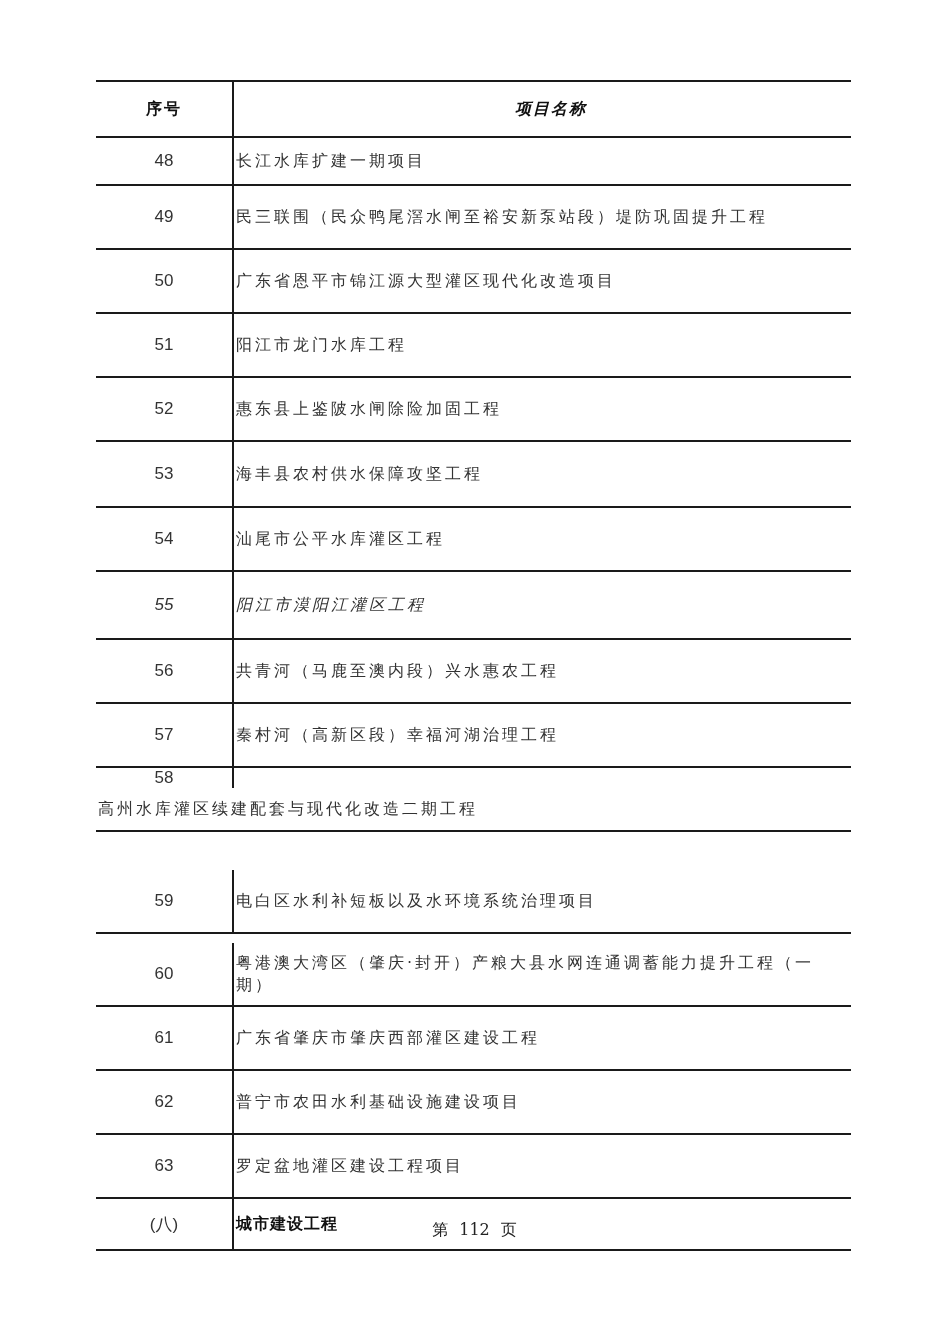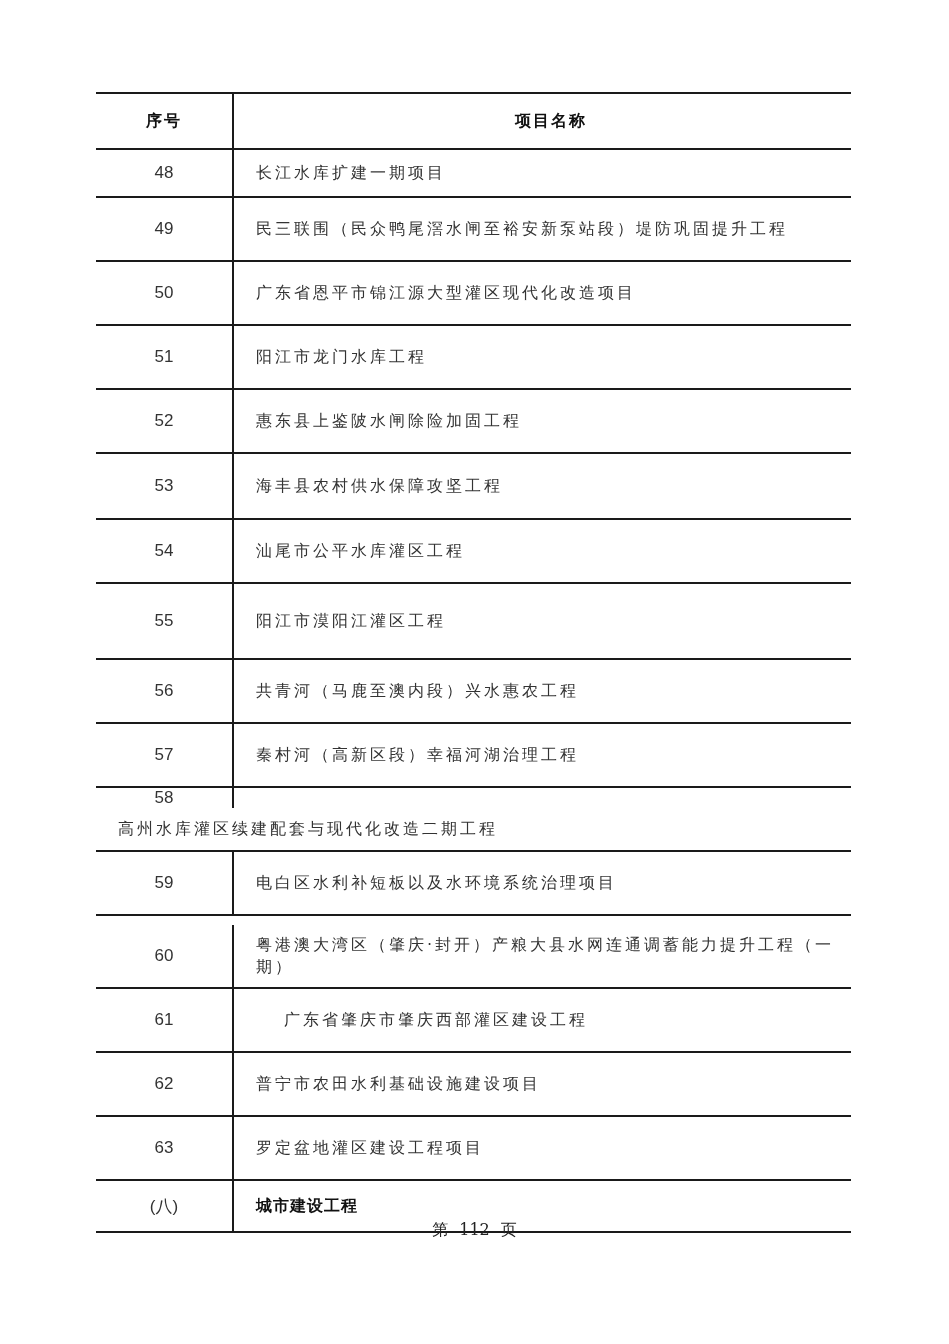--- a/index.html
+++ b/index.html
@@ -1,23 +1,23 @@
 <!DOCTYPE html>
 <html><head>
 <meta charset="utf-8">
 <style>
   html, body { margin:0; padding:0; background:#ffffff; }
   body { width:949px; height:1344px; position:relative; font-family:"DejaVu Sans", sans-serif; color:#222; }
-  .table { position:absolute; left:96px; top:92px; width:755px; border-collapse:collapse; }
+  .table { position:absolute; left:96px; top:80px; width:755px; border-collapse:collapse; }
   .row { display:flex; border-bottom:2px solid #1a1a1a; box-sizing:border-box; }
   .row.top { border-top:2px solid #1a1a1a; }
   .cell-num { width:138px; border-right:2px solid #1a1a1a; display:flex; align-items:center; justify-content:center; font-family:"Liberation Sans", sans-serif; font-size:17px; color:#333; box-sizing:border-box; }
-  .cell-name { flex:1; display:flex; align-items:center; padding-left:22px; font-size:16px; letter-spacing:3px; color:#333; box-sizing:border-box; line-height:22px; }
+  .cell-name { flex:1; display:flex; align-items:center; padding-left:2px; font-size:16px; letter-spacing:3px; color:#333; box-sizing:border-box; line-height:22px; }
   .header .cell-num, .header .cell-name { font-weight:bold; font-size:16px; color:#111; letter-spacing:2px; }
-  .header .cell-name { justify-content:center; padding-left:17px; }
+  .header .cell-name { justify-content:center; padding-left:17px;font-style:italic; }
   .section .cell-name { font-weight:bold; color:#111; letter-spacing:1px; }
   .footer { position:absolute; top:1220px; left:0; width:949px; text-align:center; font-family:"DejaVu Serif", serif; font-size:16px; color:#222; word-spacing:6px; }
 </style>
 </head>
 <body>
 
 <div class="table">
   <div class="row top header" style="height:58px;">
     <div class="cell-num">序号</div>
     <div class="cell-name">项目名称</div>
@@ -43,45 +43,45 @@
     <div class="cell-name">惠东县上鉴陂水闸除险加固工程</div>
   </div>
   <div class="row" style="height:66px;text-align:center;">
     <div class="cell-num">53</div>
     <div class="cell-name">海丰县农村供水保障攻坚工程</div>
   </div>
   <div class="row" style="height:64px;">
     <div class="cell-num">54</div>
     <div class="cell-name">汕尾市公平水库灌区工程</div>
   </div>
-  <div class="row" style="height:76px;">
+  <div class="row" style="height:68px;font-style:italic;">
     <div class="cell-num">55</div>
     <div class="cell-name">阳江市漠阳江灌区工程</div>
   </div>
   <div class="row" style="height:64px;">
     <div class="cell-num">56</div>
     <div class="cell-name">共青河（马鹿至澳内段）兴水惠农工程</div>
   </div>
   <div class="row" style="height:64px;">
     <div class="cell-num">57</div>
     <div class="cell-name">秦村河（高新区段）幸福河湖治理工程</div>
   </div>
   <div class="row" style="height:64px;flex-direction:column;">
     <div class="cell-num">58</div>
     <div class="cell-name">高州水库灌区续建配套与现代化改造二期工程</div>
   </div>
-  <div class="row" style="height:64px;">
+  <div class="row" style="height:64px;margin-top:38px;">
     <div class="cell-num">59</div>
     <div class="cell-name">电白区水利补短板以及水环境系统治理项目</div>
   </div>
   <div class="row" style="height:64px;margin-top:9px;">
     <div class="cell-num">60</div>
     <div class="cell-name" style="padding-right:14px;">粤港澳大湾区（肇庆·封开）产粮大县水网连通调蓄能力提升工程（一期）</div>
   </div>
-  <div class="row" style="height:64px;gap:28px;">
+  <div class="row" style="height:64px;">
     <div class="cell-num">61</div>
     <div class="cell-name">广东省肇庆市肇庆西部灌区建设工程</div>
   </div>
   <div class="row" style="height:64px;">
     <div class="cell-num">62</div>
     <div class="cell-name">普宁市农田水利基础设施建设项目</div>
   </div>
   <div class="row" style="height:64px;">
     <div class="cell-num">63</div>
     <div class="cell-name">罗定盆地灌区建设工程项目</div>

